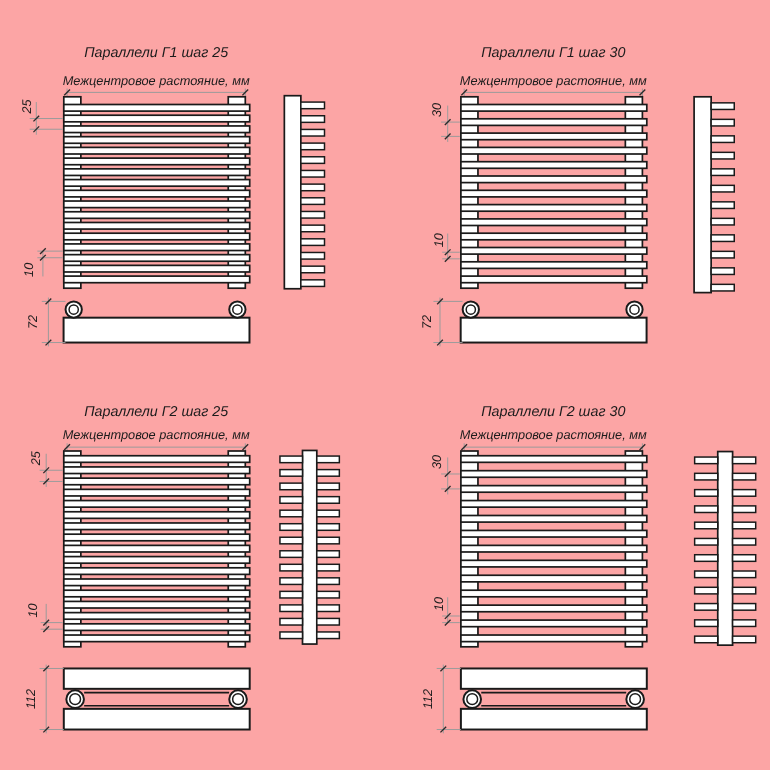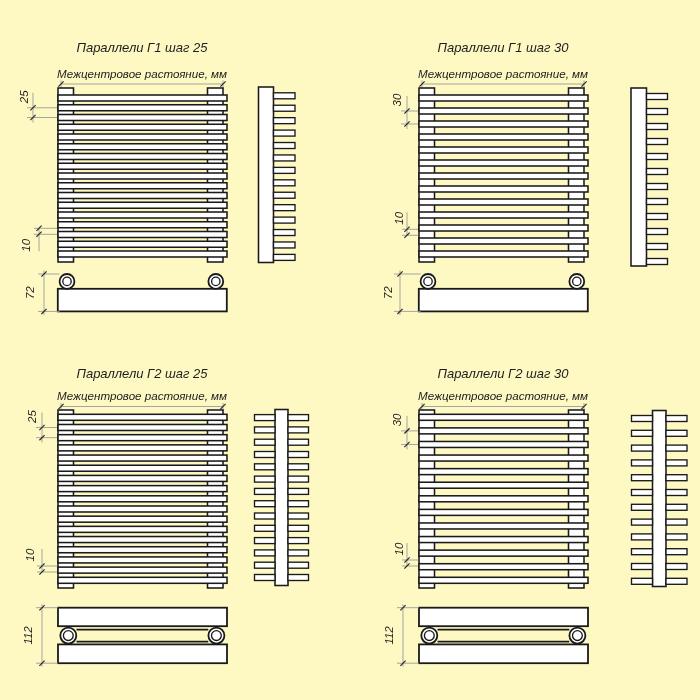--- a/index.html
+++ b/index.html
@@ -1,16 +1,16 @@
 <!DOCTYPE html>
 <html><head>
 <meta charset="utf-8">
 <style>
   html,body{margin:0;padding:0;background:#ffffff;}
-  .stage{width:700px;height:700px;background:#fef9c3;position:relative;overflow:hidden;}
+  .stage{width:700px;height:700px;background:#fca5a5;position:relative;overflow:hidden;}
   svg{display:block;}
   .geo{fill:#ffffff;stroke:#1a1a1a;stroke-width:1.55;stroke-linejoin:miter;}
   .heavy{stroke-width:1.8;}
   .thin{stroke-width:1.35;}
   .dim{stroke:#9b9b9b;stroke-width:0.9;fill:none;}
   .tick{stroke:#2a2a2a;stroke-width:1.2;}
   .ttl{font:italic 13px "Liberation Sans",sans-serif;fill:#1c1c1c;text-anchor:middle;}
   .sub{font:italic 11.6px "Liberation Sans",sans-serif;fill:#1c1c1c;text-anchor:middle;}
   .dml{font:italic 11.5px "Liberation Sans",sans-serif;fill:#1c1c1c;text-anchor:middle;}
 </style>

